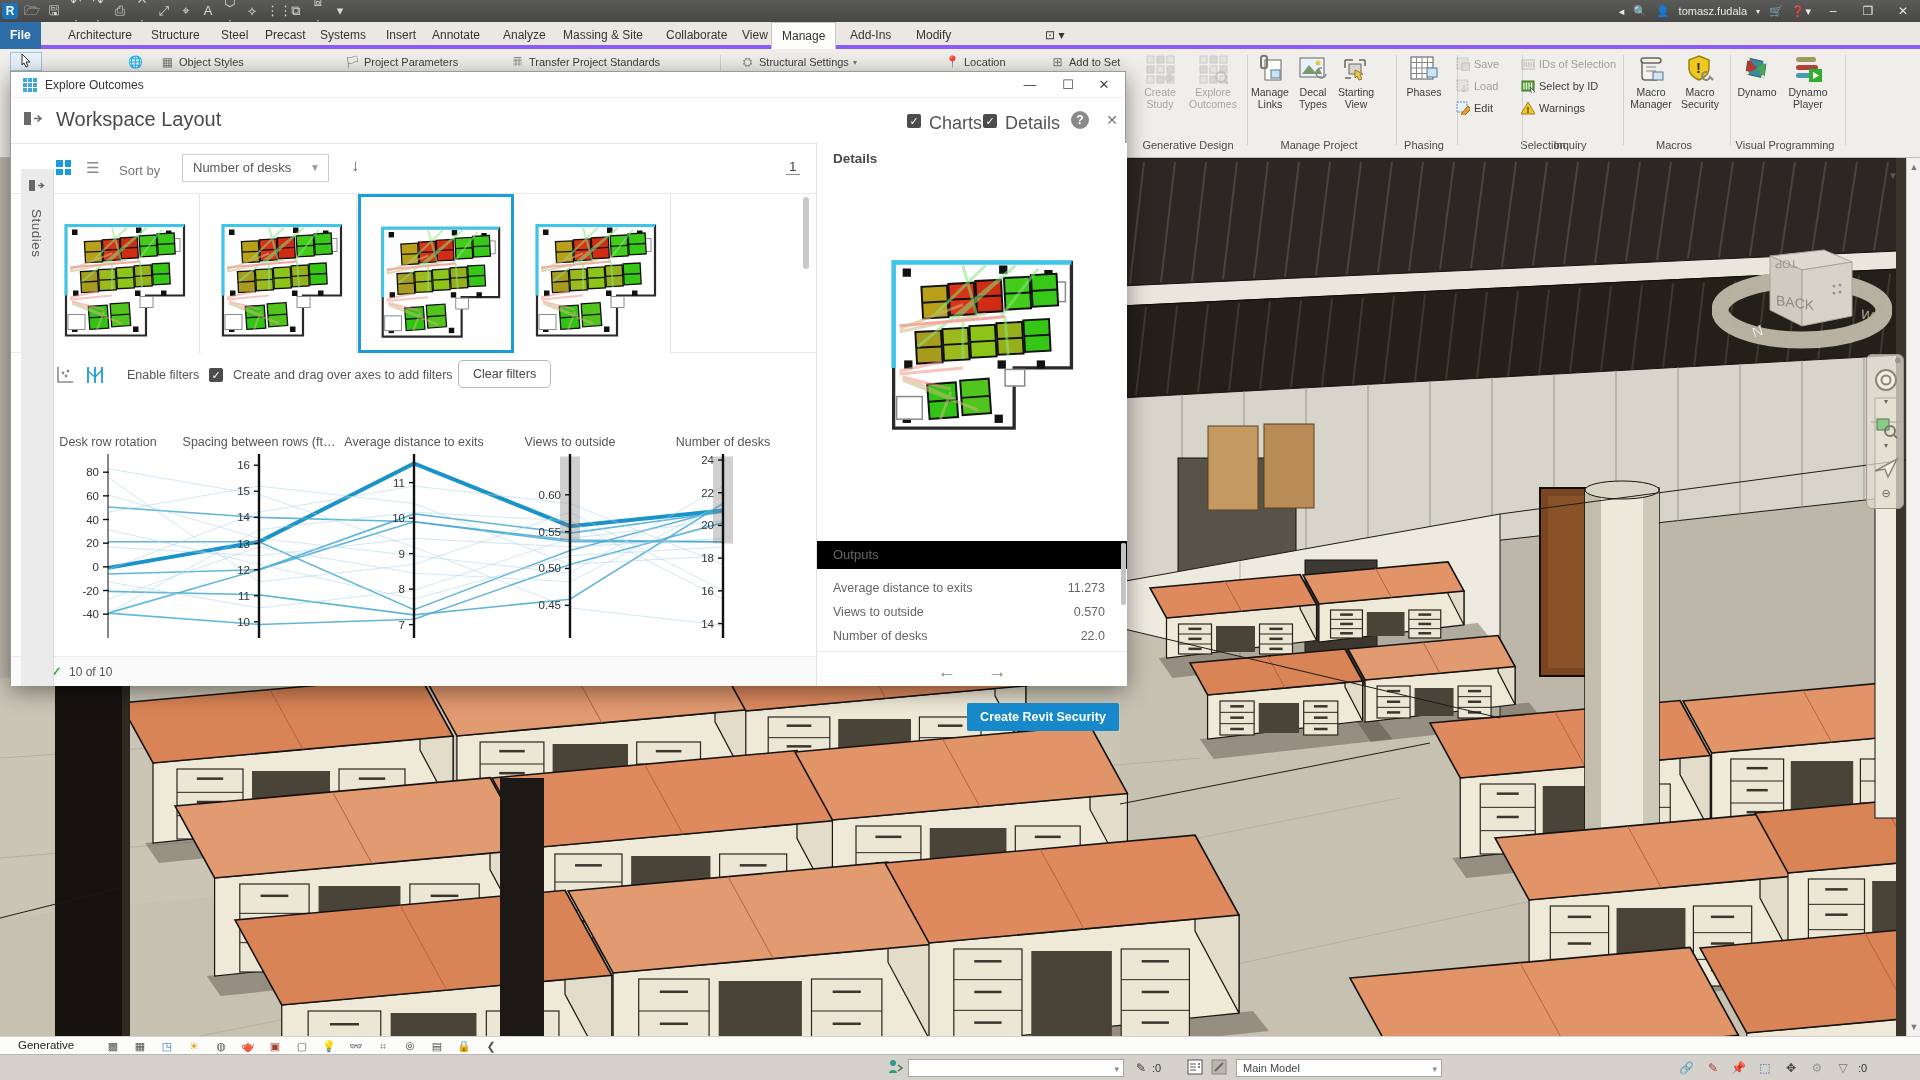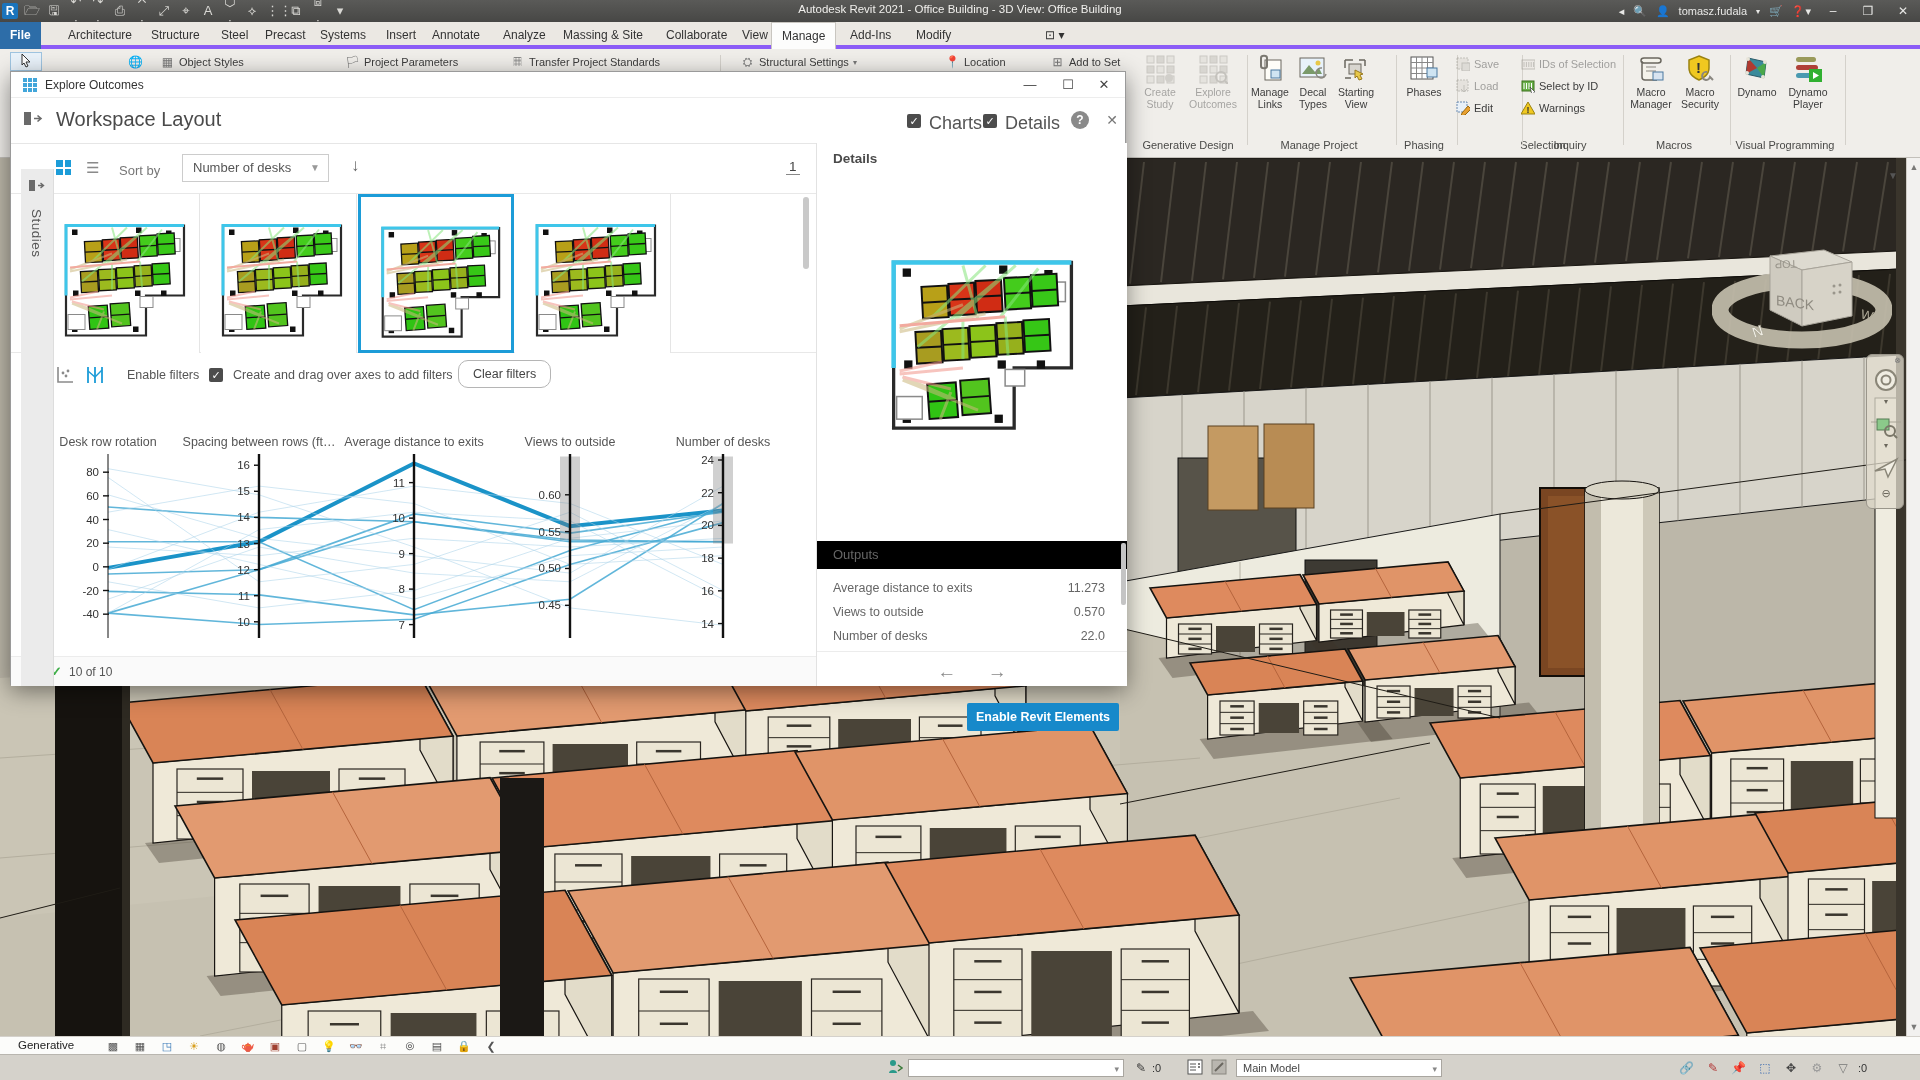--- a/index.html
+++ b/index.html
@@ -102,21 +102,21 @@
   #thumb-scroll { position:absolute; left:792px; top:3px; width:6px; height:72px; background:#c9c9c9; border-radius:3px; }
 
   
   #filterbar { position:absolute; left:0; top:210px; width:805px; height:45px; }
   .f-ico { position:absolute; top:12px; width:20px; height:20px; }
   #enable-label { position:absolute; left:116px; top:15px; font-size:12.5px; color:#555; }
   #enable-chk { position:absolute; left:198px; top:15px; width:14px; height:14px; background:#4c4c4c;
     border-radius:2px; color:#fff; font-size:11px; line-height:14px; text-align:center; }
   #drag-hint { position:absolute; left:222px; top:15px; font-size:12.5px; color:#555; }
   #clear-btn { position:absolute; left:447px; top:7px; height:28px; padding:0 14px; border:1px solid #b5b5b5;
-    background:#fff; font-size:12.5px; color:#444; line-height:26px; border-radius:10px; }
+    background:#fff; font-size:12.5px; color:#444; line-height:26px; border-radius:5px; }
 
   
   #chart { position:absolute; left:0; top:255px; width:805px; height:255px; }
 
   
   #dlg-bottom { position:absolute; left:0; top:513px; width:805px; height:30px; border-top:1px solid #ececec;
     background:#fafafa; }
   #count-check { position:absolute; left:40px; top:7px; color:#3fae49; font-size:13px; font-weight:bold; }
   #count-text { position:absolute; left:58px; top:8px; font-size:12px; color:#555; }
 
@@ -175,21 +175,20 @@
       <span class="qico">⤢</span>
       <span class="qico">⌖</span>
       <span class="qico">A</span>
       <span class="qico">⬡ ·</span>
       <span class="qico">⟡</span>
       <span class="qico">⋮⋮</span>
       <span class="qico">⧉</span>
       <span class="qico">⧈ ·</span>
       <span class="qico">▾</span>
     </div>
-    <div id="title-text">Autodesk Revit 2021 - Office Building - 3D View: Office Building</div>
     <div id="title-right">
       <span>◂</span>
       <span>🔍</span>
       <span>👤</span>
       <span>tomasz.fudala</span>
       <span style="font-size:8px;">▾</span>
       <span>🛒</span>
       <span>❓▾</span>
       <span class="win-btn">–</span>
       <span class="win-btn">❐</span>
@@ -1206,21 +1205,21 @@
       </div>
       <div class="out-row" style="top:482px;">
         <span class="out-label">Number of desks</span>
         <span class="out-value">22.0</span>
       </div>
       <div id="details-divider"></div>
       <div id="nav-arrows">
         <span class="arrow-btn">←</span>
         <span class="arrow-btn">→</span>
       </div>
-      <div id="create-btn">Enable Revit Elements</div>
+      <div id="create-btn">Create Revit Security</div>
       <div id="det-scroll"></div>
     </div>
 
     <div id="studies-tab">
       <div id="studies-collapse">
         <svg width="18" height="14">
             <rect x="0" y="1" width="6" height="11" fill="#6a6a6a"></rect>
             <path d="M9 6.5 h5 M11.5 4 l3 2.5 -3 2.5" stroke="#6a6a6a" stroke-width="1.4" fill="none"></path>
           </svg>
       </div>

